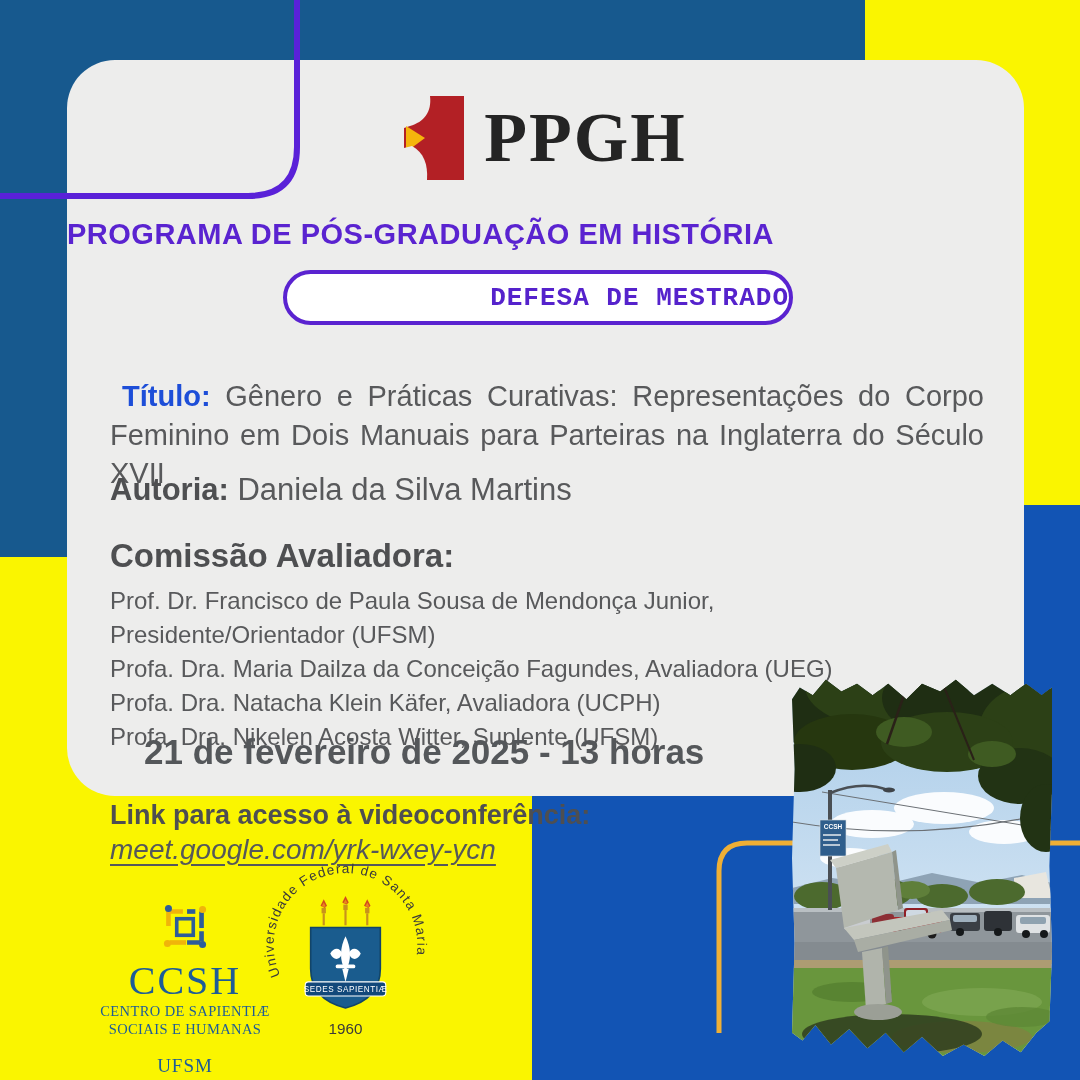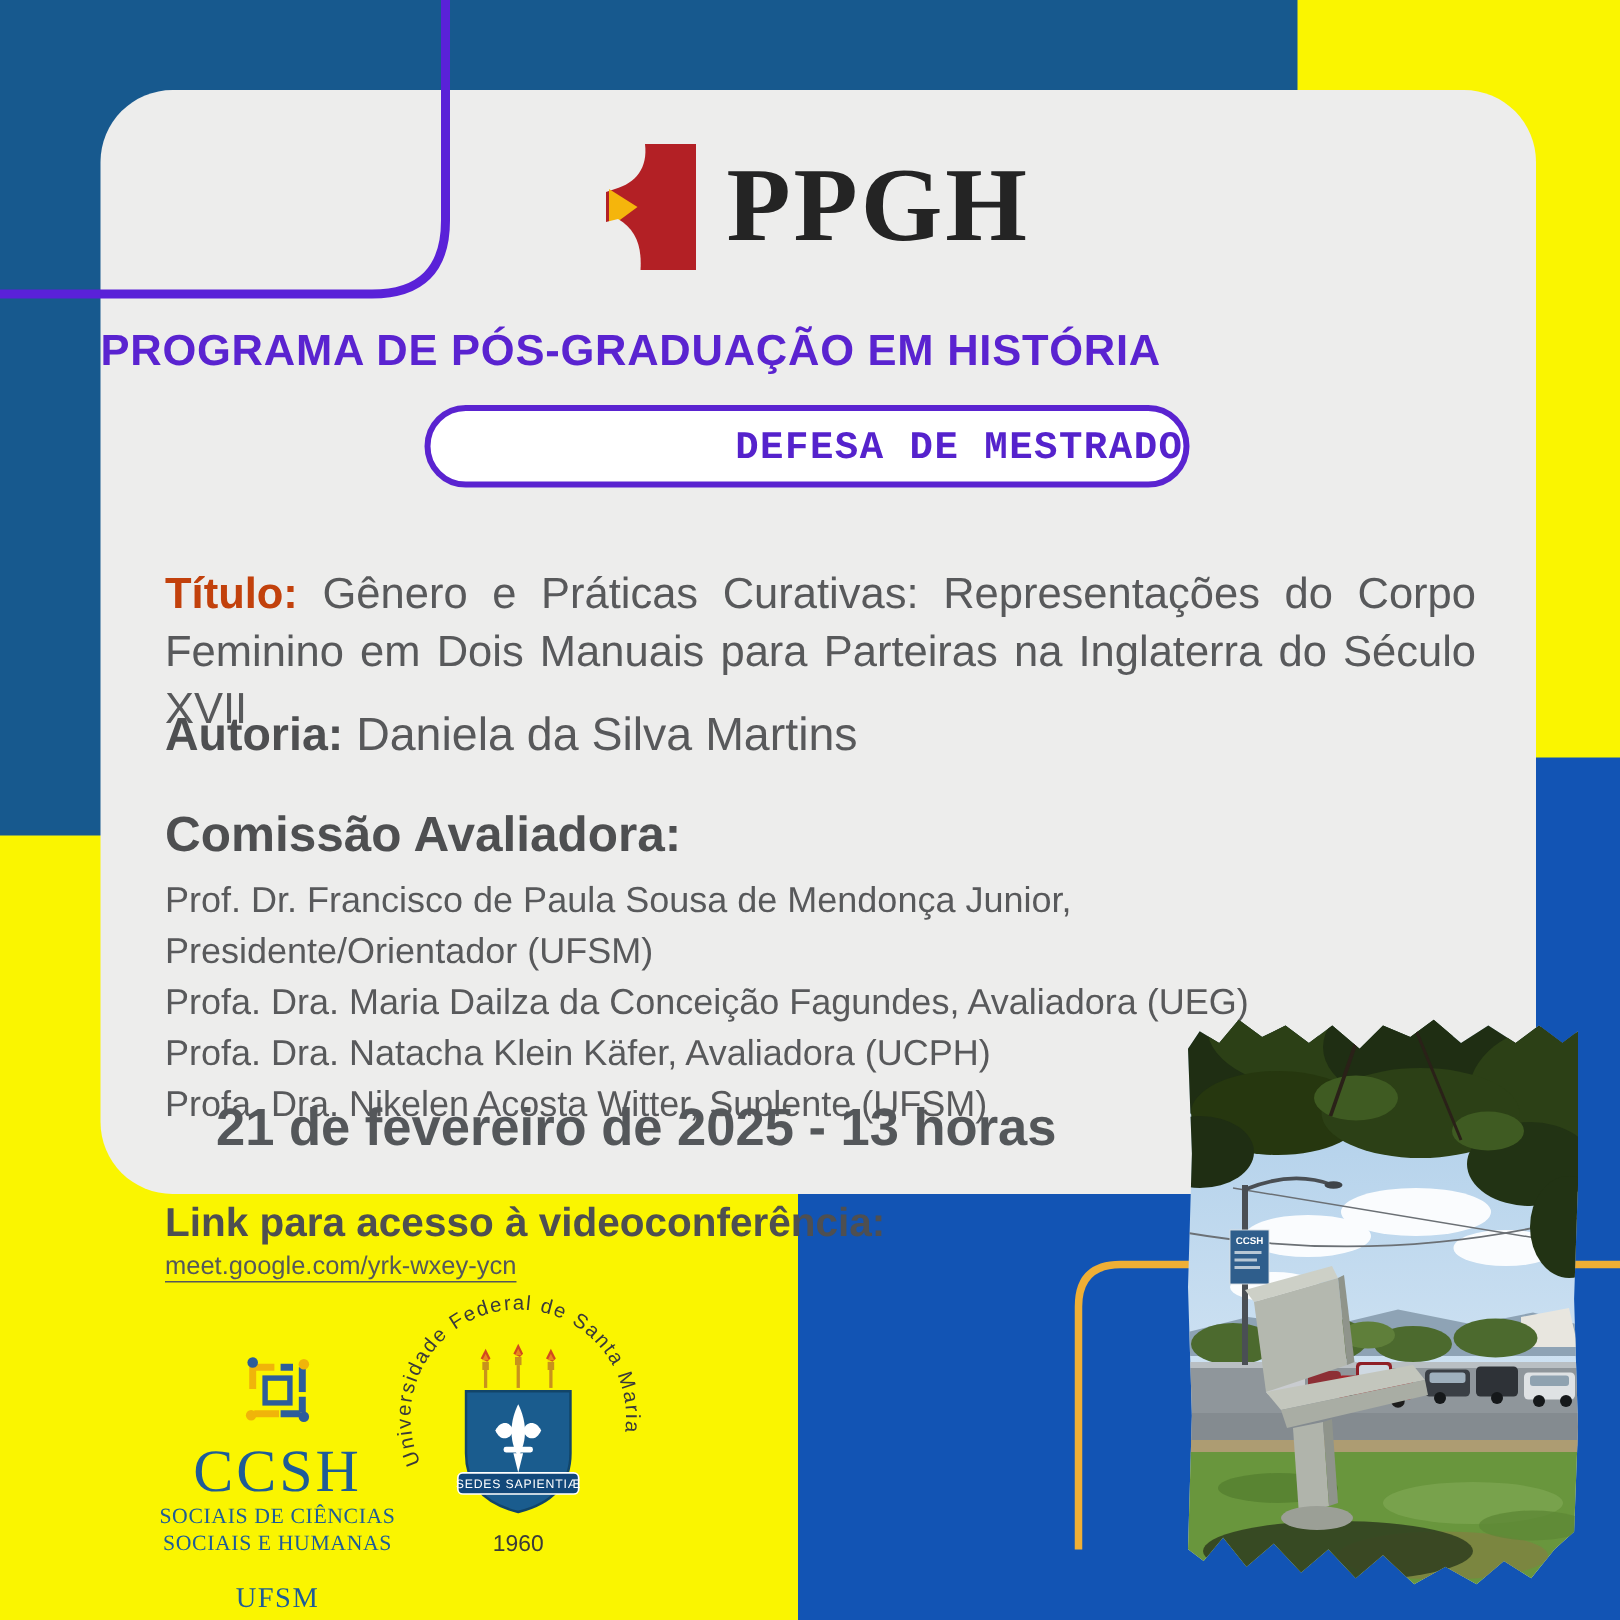--- a/index.html
+++ b/index.html
@@ -38,30 +38,30 @@
     background:#ffffff;border:4px solid #5A23D0;border-radius:30px;
     display:flex;align-items:center;justify-content:flex-end;box-sizing:border-box;font-family:Liberation Mono, monospace;
   }
   .badge span{font-size:26px;font-weight:800;color:#5522CC;letter-spacing:1px;}
 
   
   .title-block{
     position:absolute;left:43px;top:288px;width:874px;
     font-size:29px;line-height:1.33;color:#58595B;text-align:justify;
   }
-  .title-block .lbl{font-weight:700;color:#c2410c;}
+  .title-block .lbl{font-weight:700;color:#1d4ed8;margin-left:12px;}
   .autoria{position:absolute;left:43px;top:412px;font-size:31px;color:#58595B;}
   .autoria .lbl{font-weight:700;color:#4E4F51;}
   .committee-label{position:absolute;left:43px;top:477px;font-size:33px;font-weight:700;color:#4E4F51;}
   .committee{position:absolute;left:43px;top:524px;font-size:24px;line-height:34px;color:#58595B;}
   .datetime{position:absolute;left:77px;top:672px;font-size:35px;font-weight:700;color:#54575A;}
   .link-label{position:absolute;left:43px;top:740px;font-size:27px;font-weight:700;color:#4E4F51;}
   .link-url{
-    position:absolute;left:43px;top:774px;font-size:17px;color:#55585A;
-    text-decoration:underline;text-underline-offset:5px;
+    position:absolute;left:43px;top:774px;font-size:28px;color:#55585A;
+    text-decoration:underline;text-underline-offset:5px;font-style:italic;
   }
 
   
   .ccsh-block{position:absolute;left:30px;top:836px;width:176px;text-align:center;color:#1E5C97;}
   .ccsh-block svg{display:block;margin:0 auto 2px auto;}
   .ccsh-acronym{font-family:"Liberation Serif", serif;font-size:40px;letter-spacing:2px;line-height:1.05;}
   .ccsh-line{font-family:"Liberation Serif", serif;font-size:14.5px;letter-spacing:0.4px;line-height:1.25;}
   .ccsh-ufsm{font-family:"Liberation Serif", serif;font-size:19px;margin-top:17px;letter-spacing:1px;}
   .seal{position:absolute;left:186px;top:800px;}
 
@@ -133,21 +133,21 @@
         <path d="M45,45 H32 M46,44 V34" stroke="#2D5D9A"></path>
         <path d="M32,15 H40" stroke="#2D5D9A"></path>
       </g>
       <circle cx="14" cy="12" r="3.4" fill="#2D5D9A"></circle>
       <circle cx="47" cy="13" r="3.4" fill="#F0B40A"></circle>
       <circle cx="13" cy="46" r="3.4" fill="#F0B40A"></circle>
       <circle cx="47" cy="47" r="3.4" fill="#2D5D9A"></circle>
       <rect x="22" y="22" width="16" height="16" fill="none" stroke="#2D5D9A" stroke-width="3.5"></rect>
     </svg>
     <div class="ccsh-acronym">CCSH</div>
-    <div class="ccsh-line">SOCIAIS DE CIÊNCIAS</div>
+    <div class="ccsh-line">CENTRO DE SAPIENTIÆ</div>
     <div class="ccsh-line">SOCIAIS E HUMANAS</div>
     <div class="ccsh-ufsm">UFSM</div>
   </div>
 
   <svg class="seal" width="185" height="185" viewBox="0 0 170 170">
     <defs>
       <path id="sealArc" d="M 25.2,105.9 A 66,66 0 1 1 144.8,105.9" fill="none"></path>
     </defs>
     <text font-size="12.5" letter-spacing="1.1" fill="#3A3A3A" font-family="Liberation Sans, sans-serif">
       <textPath href="#sealArc" startOffset="0">Universidade Federal de Santa Maria</textPath>

